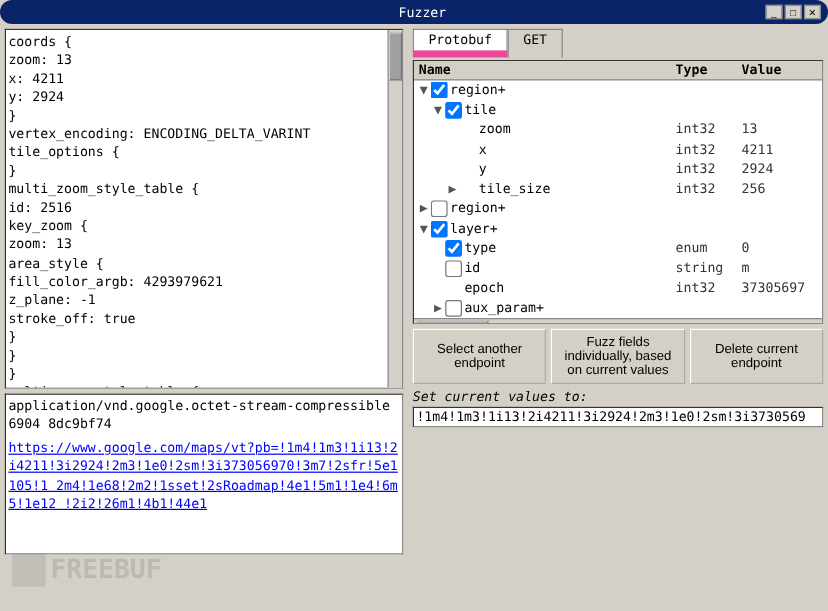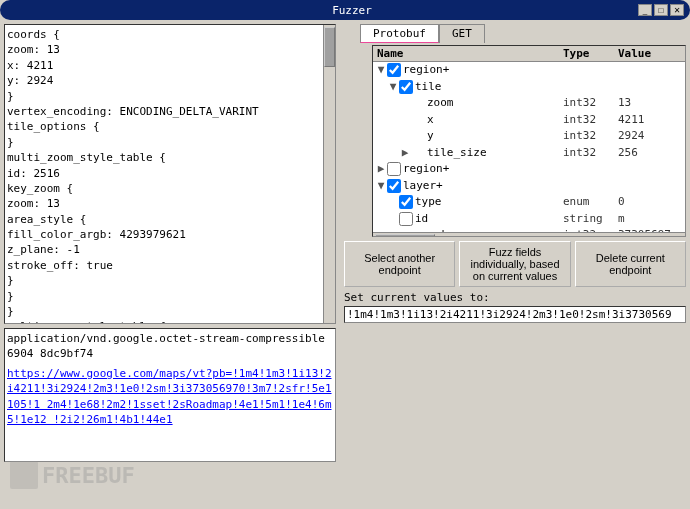--- a/index.html
+++ b/index.html
@@ -137,23 +137,22 @@
     .tab {
       padding: 2px 12px;
       background: #d4d0c8;
       border: 1px solid #888;
       border-bottom: none;
       cursor: pointer;
       font-size: 11px;
     }
     .tab.active {
       background: white;
-      border-bottom: 1px solid #ec4899;
+      border-bottom: 6px solid #ec4899;
       z-index: 1;
-      margin-left: 16px;
     }
 
     .tree-panel {
       flex: 1;
       background: white;
       border: 1px inset #888;
       overflow: hidden;
       position: relative;
     }
 
@@ -221,20 +220,21 @@
     }
 
     .set-values-row {
       display: flex;
       flex-direction: column;
       margin-top: 4px;
       gap: 2px;
     }
     .set-values-label {
       font-size: 11px;
+      font-style: italic;
     }
     .set-values-input {
       border: 1px inset #888;
       background: white;
       font-size: 11px;
       font-family: monospace;
       padding: 1px 2px;
       width: 100%;
     }
 
@@ -301,21 +301,21 @@
     </div>
   </div>
 
   <div class="right-panel">
 
     <div class="tabs-row">
       <div class="tab active">Protobuf</div>
       <div class="tab">GET</div>
     </div>
 
-    <div class="tree-panel" style="height:192px; flex:none;margin-left:28px;">
+    <div class="tree-panel" style="height:220px; flex:none;">
       <div class="tree-header">
         <div class="col-name">Name</div>
         <div class="col-type">Type</div>
         <div class="col-value">Value</div>
       </div>
       <div class="tree-body" id="tree-body">
       <div class="tree-row">
             <span class="indent" style="width: 0px;"></span>
             <span class="expander">▼</span>
             <input type="checkbox" class="checkbox" checked="" style="">

